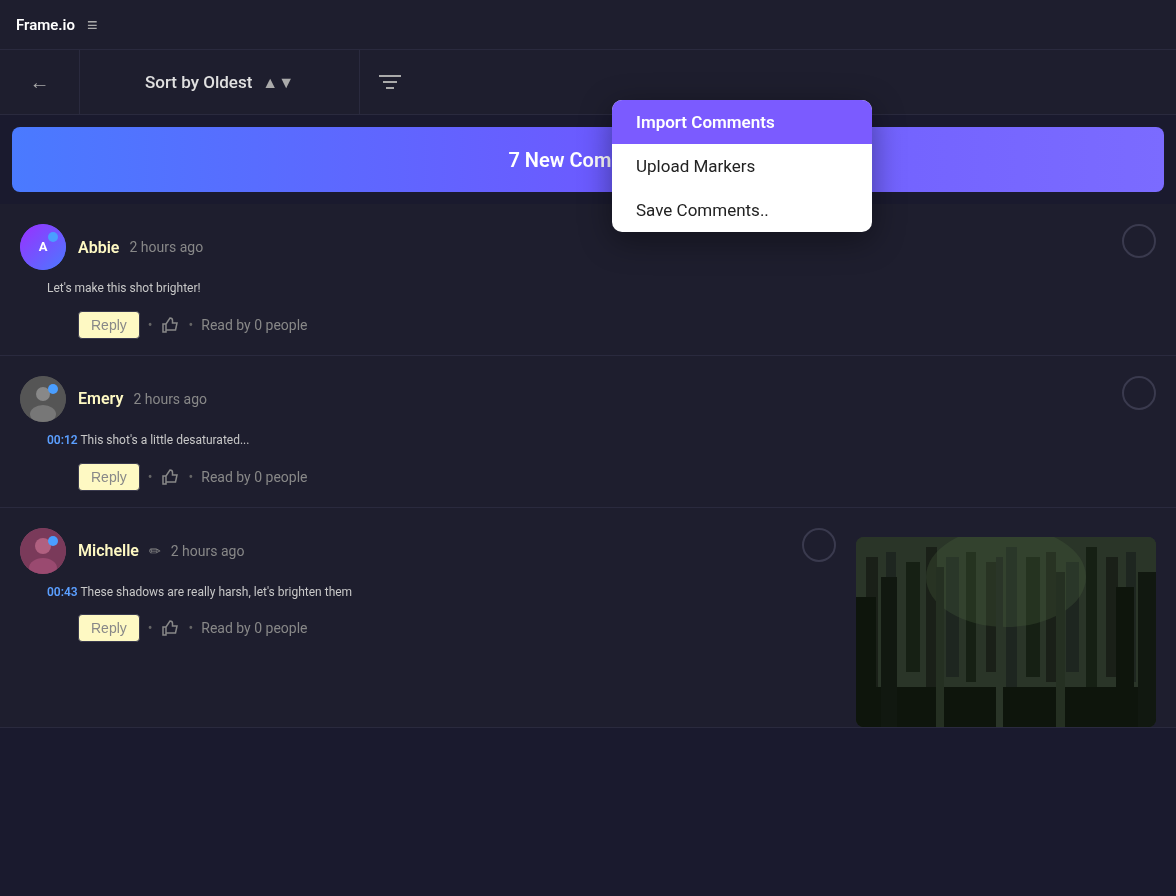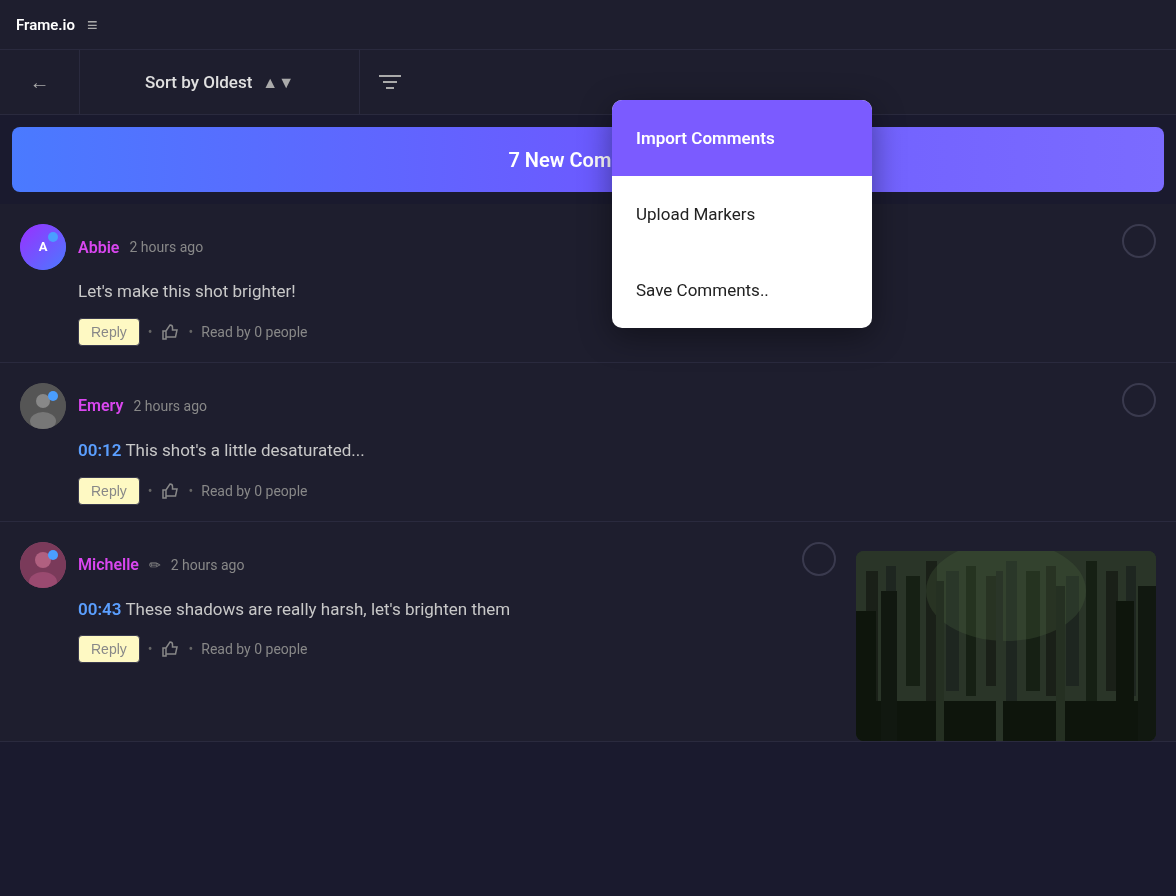--- a/index.html
+++ b/index.html
@@ -172,36 +172,36 @@
       display: flex;
       flex-direction: column;
       align-items: center;
     }
     .comment-meta {
       display: flex;
       align-items: center;
       gap: 10px;
     }
     .comment-author {
-      color: #d946ef;
+      color: #fef9c3;
       font-size: 16px;
       font-weight: 600;
     }
     .comment-time {
       color: #888;
       font-size: 14px;
     }
     .edit-icon {
       color: #888;
       font-size: 14px;
     }
     .comment-body {
       color: #c8c8c8;
-      font-size: 17px;
-      margin-left: 58px;
+      font-size: 12px;
+      margin-left: 27px;
       margin-bottom: 14px;
       line-height: 1.4;
     }
     .timestamp-link {
       color: #5b9fff;
       font-weight: 600;
     }
     .comment-actions {
       display: flex;
       align-items: center;
@@ -250,21 +250,21 @@
       top: 100px;
       left: 612px;
       background: #fff;
       border-radius: 10px;
       box-shadow: 0 8px 32px rgba(0,0,0,0.4);
       z-index: 1000;
       min-width: 260px;
       overflow: hidden;
     }
     .dropdown-item {
-      padding: 28px 24px;
+      padding: 12px 24px;
       font-size: 17px;
       color: #222;
       cursor: pointer;
       display: flex;
       align-items: center;
     }
     .dropdown-item.active {
       background: #7b5bff;
       color: #fff;
       font-weight: 600;

